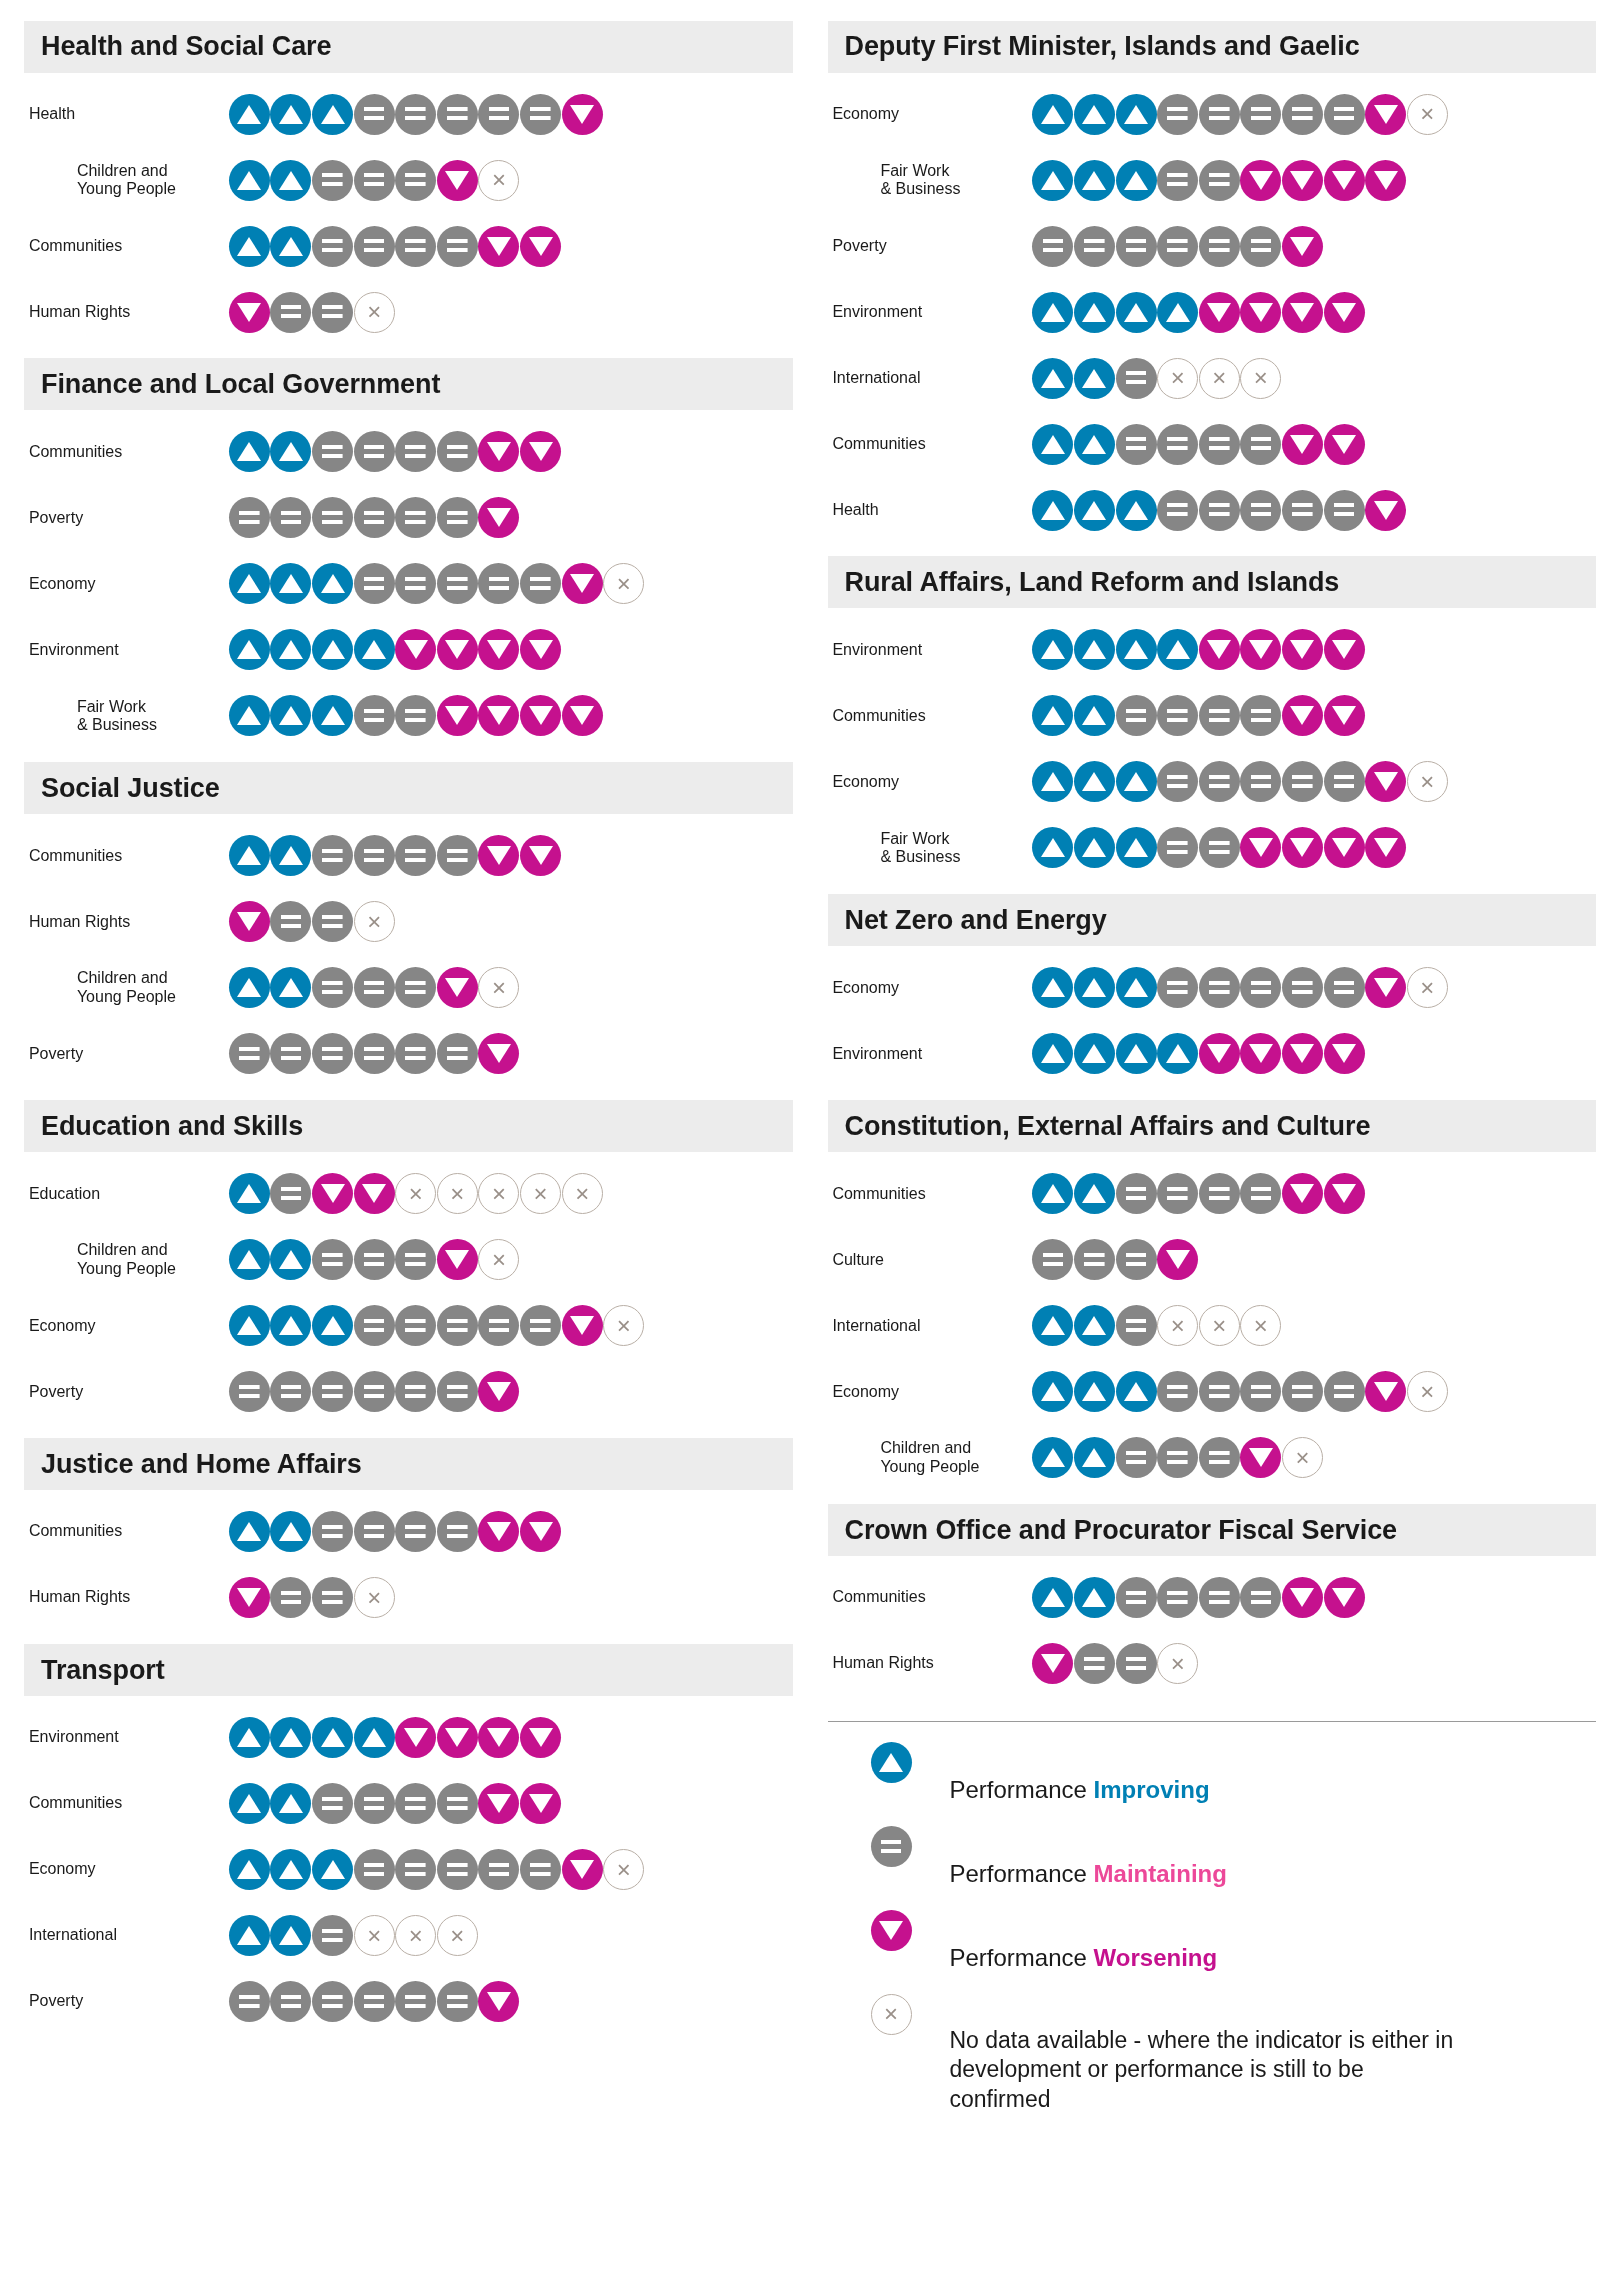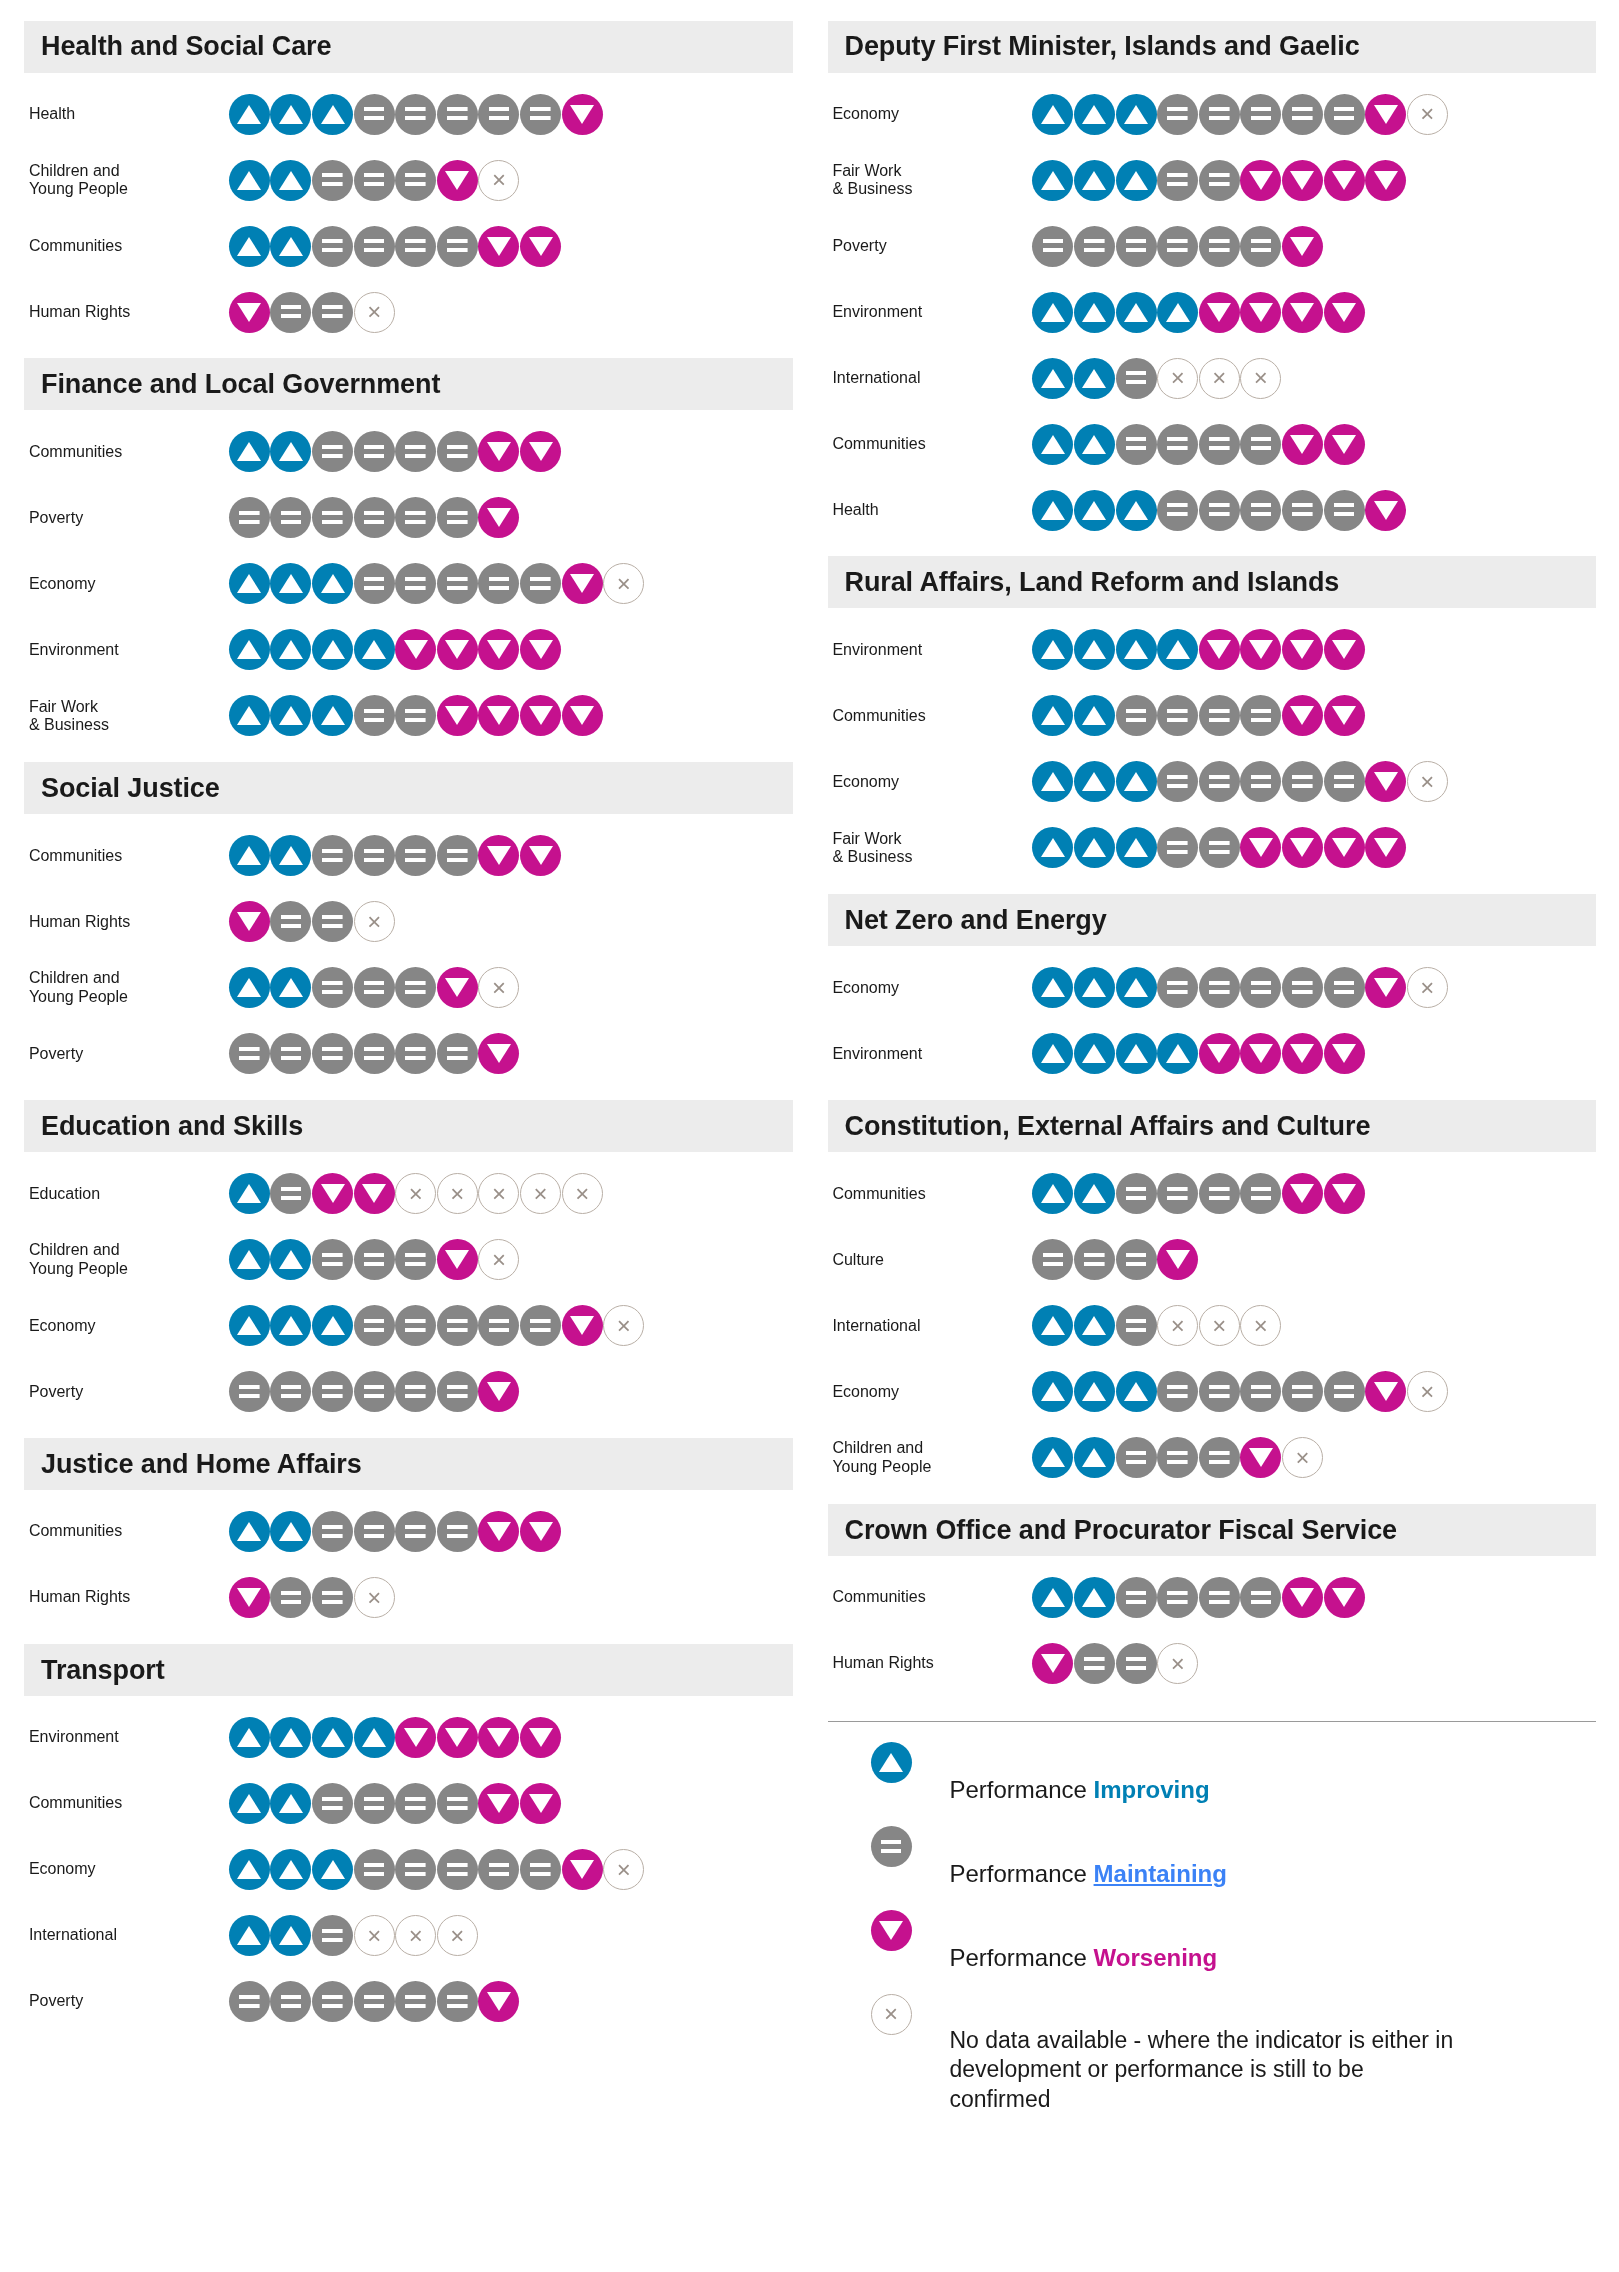--- a/index.html
+++ b/index.html
@@ -52,21 +52,21 @@
     padding-left: 4.9px;
   }
   .row-label {
     width: 200px;
     flex: 0 0 200px;
     font-size: 16px;
     color: #1a1a1a;
     line-height: 1.15;
     padding-right: 7.3px;
   }
-  .row-label .l2 { display: block; }
+  .row-label .l2 { display: block; margin-left: 48px; }
   .icons {
     display: flex;
     align-items: center;
     gap: 0.6px;
   }
   
   .ico {
     width: 41px;
     height: 41px;
     border-radius: 50%;
@@ -133,21 +133,21 @@
   }
   .legend-text {
     font-size: 24px;
     color: #1a1a1a;
     line-height: 1.3;
     padding-top: 6px;
     margin-top: 26px;
   }
   .legend-text .kw { font-weight: bold; }
   .kw.improving { color: #0080b4; }
-  .kw.maintaining { color: #3b82f6; text-decoration: underline; }
+  .kw.maintaining { color: #ec4899; }
   .kw.worsening { color: #c5118e; }
   .legend-text.small { font-size: 23px; max-width: 504px; }
 </style>
 </head>
 <body>
 
 <div class="page">
   <div class="column" id="col-left">
       <div class="section">
         <div class="section-header">

